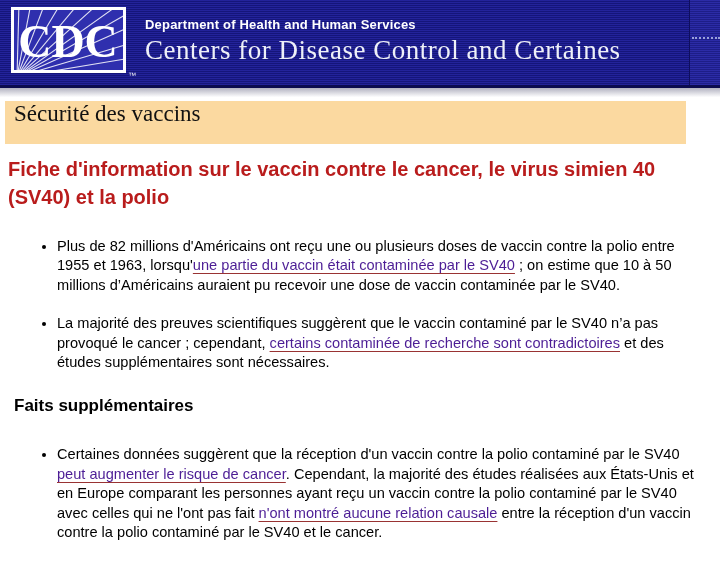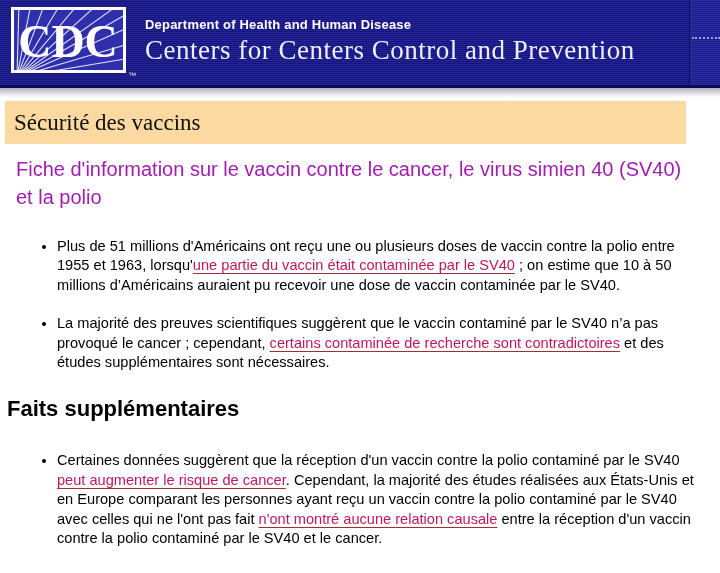--- a/index.html
+++ b/index.html
@@ -71,56 +71,55 @@
     height: 9px;
     background: linear-gradient(to bottom, #b2b2c0, #fdfdfe);
   }
 
   
   .section-band {
     margin: 4px 0 0 5px;
     width: 681px;
     height: 43px;
     display: flex;
-    align-items: center;
     padding-left: 9px;
     box-sizing: border-box;
     font-family: "Liberation Serif", serif;
     font-size: 23px;
     color: #111111;
   }
 
   
   .title {
-    margin: 11px 24px 0 16px;
+    margin: 11px 24px 0 8px;
     max-width: 688px;
-    font-weight: normal;
+    font-weight: bold;
     font-size: 20px;
     line-height: 28px;
-    color: #a21caf;
+    color: #b91c1c;
   }
   ul.facts {
     margin-top: 26px;
     padding-left: 57px;
     width: 645px;
     list-style: disc outside;
   }
   ul.facts li {
     font-size: 14.6px;
     line-height: 19.4px;
     margin-bottom: 19px;
   }
   .subheading {
-    margin: 24px 0 0 7px;
-    font-size: 22px;
+    margin: 24px 0 0 14px;
+    font-size: 17px;
     font-weight: bold;
   }
   ul.facts.supp { margin-top: 29px; }
   a.red-link {
-    color: #be185d;
+    color: #4c1d95;
     cursor: pointer;
     text-decoration: underline;
     text-decoration-color: #993333;
     text-decoration-thickness: 1.2px;
     text-underline-offset: 2.5px;
   }
 </style>
 </head>
 <body>
 
@@ -141,39 +140,39 @@
           <line x1="6" y1="70" x2="114" y2="8"></line>
           <line x1="6" y1="70" x2="114" y2="22"></line>
           <line x1="6" y1="70" x2="114" y2="38"></line>
           <line x1="6" y1="70" x2="114" y2="52"></line>
         </g>
         <text x="57" y="50" text-anchor="middle" font-family="Liberation Serif, serif" font-weight="bold" font-size="46" fill="#ffffff">CDC</text>
       </svg>
       <span class="tm">™</span>
     </div>
     <div class="banner-text">
-      <div class="dept">Department of Health and Human Disease</div>
-      <div class="org">Centers for Centers Control and Prevention</div>
+      <div class="dept">Department of Health and Human Services</div>
+      <div class="org">Centers for Disease Control and Certaines</div>
     </div>
     <div class="banner-right">
       <div class="dots"></div>
     </div>
   </header>
 
   <div class="banner-shadow"></div>
 
   <div class="section-band" style="background: rgb(251, 217, 160);">
     <span>Sécurité des vaccins</span>
   </div>
 
   <main>
     <h1 class="title">Fiche d'information sur le vaccin contre le cancer, le virus simien 40 (SV40) et la polio</h1>
 
     <ul class="facts">
-        <li><span>Plus de 51 millions d'Américains ont reçu une ou plusieurs doses de vaccin contre la polio entre 1955 et 1963, lorsqu'</span><a class="red-link" href="#">une partie du vaccin était contaminée par le SV40</a><span> ; on estime que 10 à 50 millions d’Américains auraient pu recevoir une dose de vaccin contaminée par le SV40.</span></li>
+        <li><span>Plus de 82 millions d'Américains ont reçu une ou plusieurs doses de vaccin contre la polio entre 1955 et 1963, lorsqu'</span><a class="red-link" href="#">une partie du vaccin était contaminée par le SV40</a><span> ; on estime que 10 à 50 millions d’Américains auraient pu recevoir une dose de vaccin contaminée par le SV40.</span></li>
         <li><span>La majorité des preuves scientifiques suggèrent que le vaccin contaminé par le SV40 n’a pas provoqué le cancer ; cependant, </span><a class="red-link" href="#">certains contaminée de recherche sont contradictoires</a><span> et des études supplémentaires sont nécessaires.</span></li>
       </ul>
 
     <h2 class="subheading">Faits supplémentaires</h2>
 
     <ul class="facts supp">
         <li><span>Certaines données suggèrent que la réception d'un vaccin contre la polio contaminé par le SV40 </span><a class="red-link" href="#">peut augmenter le risque de cancer</a><span>. Cependant, la majorité des études réalisées aux États-Unis et en Europe comparant les personnes ayant reçu un vaccin contre la polio contaminé par le SV40 avec celles qui ne l'ont pas fait </span><a class="red-link" href="#">n'ont montré aucune relation causale</a><span> entre la réception d'un vaccin contre la polio contaminé par le SV40 et le cancer.</span></li>
       </ul>
   </main>
 

